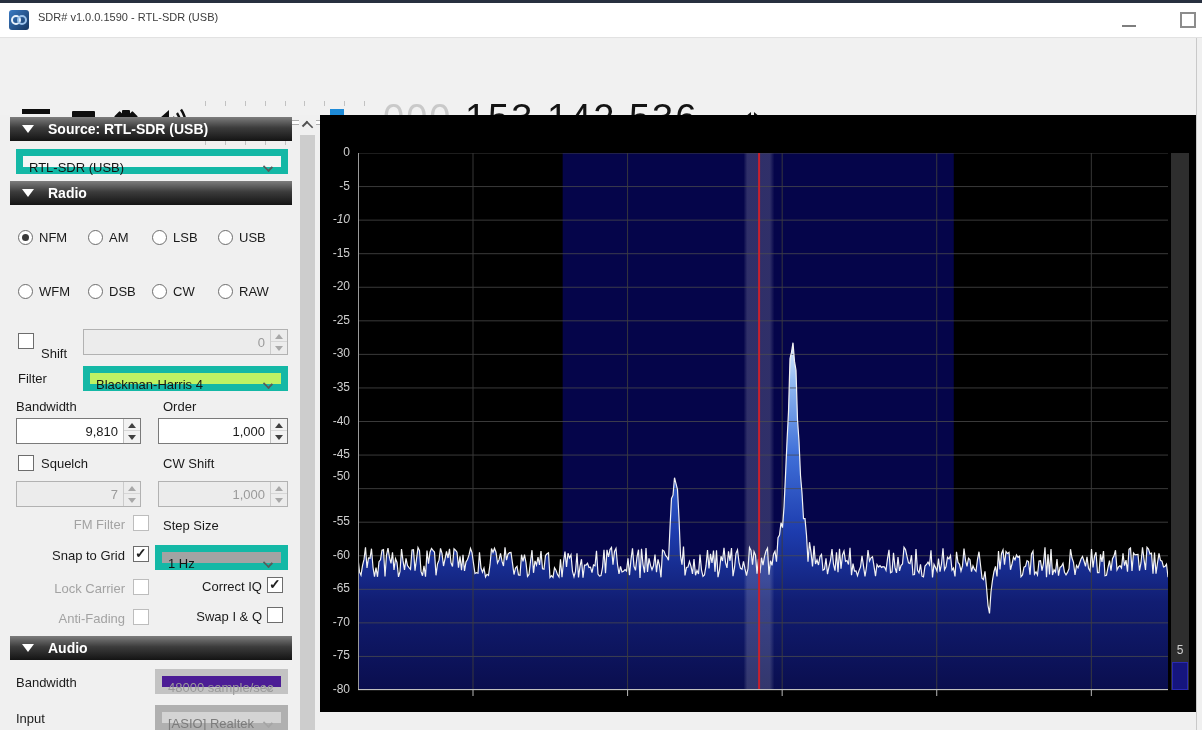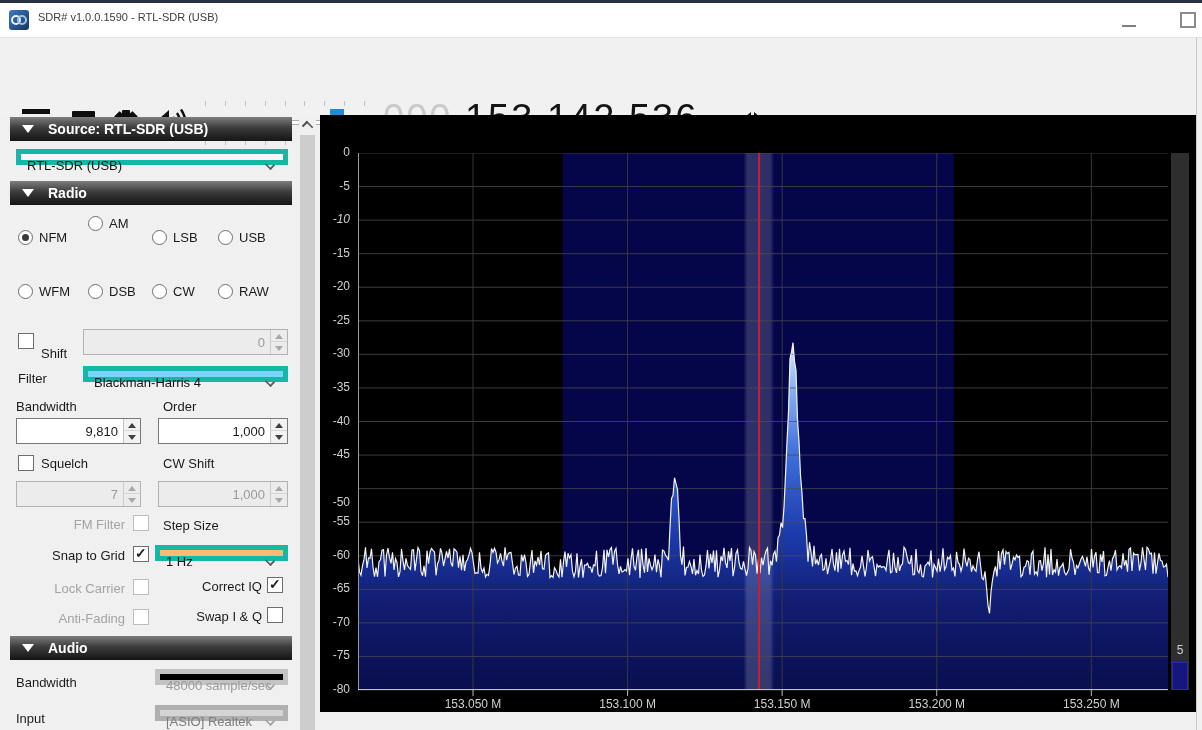--- a/index.html
+++ b/index.html
@@ -44,28 +44,28 @@
                 text-shadow:1px 1px 0 #ffffff,-1px -1px 1px #6b7077; white-space:nowrap; }
 
   
   .panel-header { position:absolute; left:10px; width:282px; height:24px;
                   background:linear-gradient(#7d7d7d,#3c3c3c 45%,#141414); color:#ffffff;
                   font-size:14px; font-weight:bold; line-height:24px; padding-left:38px; cursor:default; }
   .panel-header .tri { position:absolute; left:12px; top:8px; width:0; height:0;
                        border-left:6px solid transparent; border-right:6px solid transparent; border-top:8px solid #ffffff; }
   #source-header { top:117px; } #radio-header { top:181px; } #audio-header { top:636px; }
 
-  .combo { position:absolute; height:16px; background:#f5f5f5; border:5px solid #14b8a6; font-size:13px;
+  .combo { position:absolute; height:25px; background:#f5f5f5; border:7px solid #14b8a6; font-size:13px;
            line-height:23px; padding-left:6px; color:#141414; }
   .combo .chev { position:absolute; right:9px; top:7px; width:8px; height:8px;
                  border-right:2px solid #5a5a5a; border-bottom:2px solid #5a5a5a; transform:rotate(45deg) scale(1,.8); }
   #source-combo { left:16px; top:149px; width:272px; }
-  #filter-combo { left:83px; top:366px; width:205px; background:#7dd3fc; }
-  #step-combo   { left:155px; top:545px; width:133px; background:#fdba74; }
-  #samplerate-combo { left:155px; top:669px; width:133px; background:#000000; border-color:#c3c3c3; color:#9a9a9a; }
+  #filter-combo { left:83px; top:366px; width:205px; background:#bef264; }
+  #step-combo   { left:155px; top:545px; width:133px; background:#a3a3a3; }
+  #samplerate-combo { left:155px; top:669px; width:133px; background:#4c1d95; border-color:#c3c3c3; color:#9a9a9a; }
   #input-combo  { left:155px; top:705px; width:133px; background:#d4d4d4; border-color:#b0b0b0; color:#7c7c7c; }
   #samplerate-combo .chev, #input-combo .chev { border-color:#a5a5a5; }
 
   .lbl { position:absolute; font-size:13px; color:#1a1a1a; white-space:nowrap; }
   .lbl.dis { color:#a3a3a3; }
   .lbl.r { text-align:right; }
 
   .radio-item { position:absolute; height:17px; }
   .radio-circ { position:absolute; left:0; top:0; width:15px; height:15px; border:1px solid #6d6d6d; border-radius:50%; background:#fff; }
   .radio-circ.on::after { content:""; position:absolute; left:3px; top:3px; width:7px; height:7px; border-radius:50%; background:#3a3a3a; }
@@ -196,21 +196,21 @@
 </div>
 <div id="radio-header" class="panel-header">
   <span class="tri"></span>
   <span>Radio</span>
 </div>
 
 <div class="radio-item" style="left:18px;top:230px;width:62px;">
   <span class="radio-circ on"></span>
     <span class="rl">NFM</span>
   </div>
-<div class="radio-item" style="left:88px;top:216px;width:52px;">
+<div class="radio-item" style="left:88px;top:230px;width:52px;">
   <span class="radio-circ"></span>
     <span class="rl">AM</span>
   </div>
 <div class="radio-item" style="left:152px;top:230px;width:56px;">
   <span class="radio-circ"></span>
     <span class="rl">LSB</span>
   </div>
 <div class="radio-item" style="left:218px;top:230px;width:58px;text-align:center;">
   <span class="radio-circ"></span>
     <span class="rl">USB</span>
@@ -329,21 +329,21 @@
       <div style="top: 0px;">0</div>
       <div style="top: 33.5625px;">-5</div>
       <div style="top: 67.125px; font-style: italic;">-10</div>
       <div style="top: 100.688px;">-15</div>
       <div style="top: 134.25px;">-20</div>
       <div style="top: 167.812px;">-25</div>
       <div style="top: 201.375px;">-30</div>
       <div style="top: 234.938px;">-35</div>
       <div style="top: 268.5px;">-40</div>
       <div style="top: 302.062px;">-45</div>
-      <div style="top: 350px;">-50</div>
+      <div style="top: 324px;">-50</div>
       <div style="top: 369.188px;">-55</div>
       <div style="top: 402.75px;">-60</div>
       <div style="top: 436.312px;">-65</div>
       <div style="top: 469.875px;">-70</div>
       <div style="top: 503.438px;">-75</div>
       <div style="top: 537px;">-80</div>
     </div>
   <svg id="spec-svg" width="810" height="544">
  <defs>
   <linearGradient id="fillg" gradientUnits="userSpaceOnUse" x1="0" y1="185" x2="0" y2="537">
@@ -394,25 +394,18 @@
  <path d="M0.0,405.5L1.5,418.9L3.0,422.1L4.5,412.6L6.0,406.4L7.5,394.3L9.0,414.9L10.5,404.9L12.0,405.3L13.5,395.7L15.0,414.3L16.5,423.7L18.0,414.6L19.5,423.8L21.0,408.7L22.5,406.8L24.0,397.2L25.5,396.6L27.0,423.5L28.5,402.1L30.0,395.2L31.5,404.5L33.0,410.4L34.5,399.3L36.0,416.9L37.5,405.7L39.0,409.5L40.5,423.9L42.0,418.7L43.5,396.1L45.0,407.7L46.5,416.8L48.0,405.3L49.5,412.6L51.0,414.7L52.5,416.3L54.0,397.0L55.5,396.7L57.0,417.7L58.5,406.2L60.0,394.6L61.5,397.6L63.0,418.4L64.5,422.7L66.0,412.9L67.5,423.7L69.0,397.6L70.5,410.7L72.0,399.2L73.5,395.4L75.0,397.4L76.5,399.1L78.0,422.3L79.5,411.0L81.0,407.2L82.5,395.3L84.0,400.4L85.5,413.0L87.0,406.0L88.5,398.4L90.0,405.0L91.5,395.9L93.0,409.8L94.5,413.5L96.0,395.8L97.5,397.2L99.0,399.2L100.5,414.6L102.0,403.3L103.5,417.3L105.0,401.8L106.5,418.0L108.0,408.9L109.5,406.5L111.0,401.9L112.5,395.3L114.0,399.6L115.5,410.3L117.0,420.5L118.5,419.6L120.0,420.2L121.5,399.2L123.0,415.0L124.5,419.3L126.0,415.1L127.5,423.9L129.0,421.3L130.5,422.4L132.0,411.7L133.5,395.6L135.0,399.3L136.5,395.3L138.0,399.2L139.5,409.9L141.0,406.9L142.5,400.4L144.0,408.2L145.5,413.0L147.0,394.3L148.5,407.1L150.0,401.1L151.5,399.6L153.0,399.4L154.5,410.4L156.0,421.5L157.5,415.1L159.0,413.4L160.5,421.9L162.0,422.2L163.5,401.7L165.0,408.4L166.5,401.6L168.0,409.9L169.5,423.4L171.0,421.4L172.5,408.4L174.0,397.2L175.5,419.8L177.0,407.9L178.5,412.0L180.0,404.2L181.5,411.9L183.0,398.1L184.5,415.9L186.0,416.3L187.5,402.5L189.0,400.8L190.5,399.8L192.0,424.4L193.5,422.7L195.0,424.4L196.5,414.8L198.0,417.2L199.5,421.6L201.0,424.0L202.5,406.4L204.0,424.3L205.5,408.7L207.0,398.6L208.5,413.9L210.0,400.3L211.5,404.9L213.0,401.7L214.5,418.5L216.0,423.7L217.5,418.4L219.0,400.2L220.5,424.4L222.0,413.5L223.5,406.2L225.0,424.7L226.5,412.2L228.0,412.2L229.5,410.3L231.0,414.5L232.5,414.2L234.0,419.7L235.5,411.9L237.0,412.8L238.5,397.8L240.0,421.0L241.5,423.1L243.0,422.6L244.5,414.7L246.0,396.9L247.5,420.3L249.0,396.8L250.5,404.0L252.0,396.6L253.5,394.4L255.0,411.7L256.5,398.5L258.0,395.4L259.5,411.5L261.0,420.9L262.5,413.3L264.0,419.0L265.5,418.3L267.0,416.6L268.5,418.0L270.0,405.4L271.5,422.2L273.0,406.2L274.5,395.4L276.0,413.3L277.5,417.4L279.0,404.1L280.5,396.7L282.0,424.9L283.5,395.8L285.0,411.5L286.5,419.7L288.0,395.0L289.5,418.9L291.0,405.4L292.5,412.4L294.0,416.8L295.5,412.8L297.0,401.6L298.5,419.2L300.0,406.3L301.5,412.6L303.0,424.3L304.5,397.1L306.0,398.1L307.5,402.5L309.0,404.0L310.5,407.3L312.0,374.5L313.5,345.5L315.0,342.2L316.5,324.7L318.0,330.6L319.5,336.6L321.0,365.5L322.5,402.5L324.0,411.7L325.5,393.6L327.0,422.4L328.5,414.5L330.0,414.0L331.5,408.4L333.0,413.4L334.5,421.0L336.0,406.0L337.5,422.3L339.0,417.4L340.5,421.0L342.0,401.5L343.5,417.1L345.0,423.4L346.5,421.9L348.0,412.7L349.5,397.1L351.0,415.5L352.5,400.8L354.0,410.0L355.5,397.5L357.0,418.6L358.5,397.2L360.0,424.2L361.5,417.0L363.0,403.3L364.5,408.0L366.0,394.9L367.5,409.6L369.0,414.9L370.5,398.3L372.0,407.8L373.5,395.0L375.0,423.2L376.5,414.7L378.0,400.3L379.5,396.8L381.0,409.3L382.5,415.3L384.0,416.3L385.5,408.3L387.0,415.9L388.5,422.5L390.0,415.6L391.5,394.4L393.0,397.4L394.5,411.8L396.0,398.6L397.5,402.2L399.0,420.6L400.5,405.8L402.0,420.1L403.5,404.7L405.0,412.2L406.5,403.7L408.0,397.9L409.5,395.1L411.0,421.6L412.5,407.8L414.0,412.3L415.5,401.3L417.0,398.2L418.5,408.7L420.0,384.6L421.5,382.1L423.0,369.8L424.5,374.6L426.0,354.1L427.5,322.4L429.0,288.6L430.5,258.9L432.0,205.6L433.5,199.2L435.0,189.7L436.5,208.4L438.0,217.2L439.5,266.8L441.0,288.2L442.5,322.5L444.0,340.1L445.5,365.7L447.0,365.6L448.5,382.1L450.0,408.7L451.5,389.2L453.0,399.1L454.5,413.4L456.0,392.8L457.5,411.0L459.0,407.0L460.5,412.0L462.0,403.6L463.5,401.4L465.0,417.2L466.5,416.2L468.0,405.4L469.5,421.1L471.0,413.6L472.5,407.3L474.0,396.1L475.5,411.5L477.0,417.6L478.5,399.4L480.0,419.3L481.5,395.9L483.0,415.8L484.5,401.9L486.0,398.0L487.5,408.3L489.0,407.5L490.5,411.5L492.0,394.7L493.5,422.2L495.0,410.6L496.5,418.0L498.0,417.8L499.5,422.7L501.0,417.6L502.5,414.1L504.0,402.8L505.5,413.2L507.0,423.3L508.5,414.0L510.0,397.0L511.5,408.0L513.0,404.8L514.5,403.7L516.0,413.1L517.5,423.2L519.0,411.5L520.5,414.0L522.0,412.7L523.5,414.4L525.0,413.7L526.5,414.0L528.0,417.4L529.5,405.6L531.0,396.9L532.5,419.7L534.0,418.8L535.5,399.9L537.0,414.4L538.5,419.9L540.0,404.0L541.5,417.9L543.0,412.5L544.5,411.0L546.0,394.3L547.5,396.6L549.0,403.4L550.5,409.9L552.0,410.7L553.5,402.2L555.0,421.8L556.5,421.5L558.0,396.1L559.5,417.2L561.0,419.8L562.5,411.4L564.0,423.2L565.5,423.9L567.0,413.1L568.5,411.5L570.0,409.1L571.5,411.9L573.0,397.3L574.5,424.4L576.0,411.4L577.5,414.5L579.0,418.1L580.5,405.5L582.0,418.6L583.5,410.8L585.0,395.2L586.5,416.8L588.0,413.9L589.5,404.3L591.0,406.0L592.5,402.5L594.0,417.2L595.5,415.1L597.0,423.5L598.5,398.8L600.0,409.3L601.5,411.3L603.0,418.0L604.5,412.9L606.0,395.6L607.5,407.3L609.0,413.3L610.5,405.2L612.0,406.7L613.5,418.7L615.0,412.9L616.5,416.5L618.0,418.3L619.5,406.3L621.0,398.7L622.5,412.0L624.0,425.1L625.5,426.6L627.0,418.4L628.5,434.3L630.0,452.3L631.5,460.5L633.0,438.7L634.5,427.1L636.0,418.5L637.5,413.3L639.0,423.5L640.5,398.1L642.0,416.4L643.5,400.4L645.0,396.9L646.5,411.6L648.0,398.6L649.5,400.5L651.0,399.3L652.5,416.8L654.0,411.0L655.5,404.1L657.0,406.7L658.5,402.0L660.0,404.3L661.5,403.1L663.0,423.7L664.5,421.9L666.0,414.1L667.5,413.4L669.0,407.6L670.5,408.5L672.0,421.7L673.5,400.9L675.0,398.1L676.5,421.2L678.0,418.8L679.5,422.0L681.0,408.0L682.5,407.7L684.0,417.6L685.5,410.3L687.0,394.4L688.5,424.2L690.0,401.4L691.5,421.4L693.0,396.0L694.5,422.0L696.0,416.7L697.5,419.1L699.0,406.1L700.5,422.7L702.0,414.4L703.5,413.3L705.0,410.3L706.5,419.4L708.0,421.8L709.5,419.4L711.0,415.8L712.5,396.2L714.0,405.0L715.5,409.3L717.0,422.0L718.5,412.5L720.0,414.9L721.5,410.5L723.0,406.0L724.5,403.4L726.0,408.0L727.5,413.4L729.0,403.9L730.5,415.2L732.0,418.0L733.5,396.1L735.0,414.4L736.5,403.3L738.0,399.3L739.5,419.7L741.0,419.7L742.5,401.4L744.0,408.8L745.5,398.1L747.0,422.7L748.5,422.2L750.0,414.4L751.5,407.7L753.0,417.6L754.5,405.6L756.0,402.9L757.5,397.2L759.0,416.9L760.5,413.9L762.0,412.7L763.5,415.0L765.0,400.4L766.5,412.7L768.0,407.1L769.5,418.6L771.0,396.3L772.5,395.0L774.0,418.0L775.5,400.0L777.0,401.9L778.5,401.6L780.0,401.4L781.5,417.7L783.0,409.7L784.5,394.2L786.0,406.3L787.5,416.9L789.0,394.3L790.5,396.1L792.0,400.9L793.5,400.1L795.0,420.6L796.5,399.5L798.0,420.6L799.5,409.8L801.0,400.4L802.5,407.4L804.0,408.2L805.5,414.0L807.0,413.4L808.5,411.2L810.0,424.2" fill="none" stroke="#f2f2f2" stroke-width="1.2"></path>
  <line x1="401.092213740483" y1="0" x2="401.092213740483" y2="537" stroke="#c8202e" stroke-width="2"></line>
  <line x1="0.5" y1="0" x2="0.5" y2="537" stroke="#9a9a9a"></line>
  <line x1="0" y1="536.5" x2="810" y2="536.5" stroke="#c0c0c0"></line>
  <line x1="115.00763358782558" y1="537" x2="115.00763358782558" y2="543" stroke="#b8b8b8"></line>
       <line x1="269.5877862595283" y1="537" x2="269.5877862595283" y2="543" stroke="#b8b8b8"></line>
       <line x1="424.16793893131893" y1="537" x2="424.16793893131893" y2="543" stroke="#b8b8b8"></line>
       <line x1="578.7480916030216" y1="537" x2="578.7480916030216" y2="543" stroke="#b8b8b8"></line>
       <line x1="733.3282442748123" y1="537" x2="733.3282442748123" y2="543" stroke="#b8b8b8"></line>
     </svg>
-  <div id="x-labels">
-      <div style="left: 115.008px;">153.050 M</div>
-      <div style="left: 269.588px;">153.100 M</div>
-      <div style="left: 424.168px;">153.150 M</div>
-      <div style="left: 578.748px;">153.200 M</div>
-      <div style="left: 733.328px;">153.250 M</div>
-    </div>
   <div id="zoom-bar">
     <div id="zoom-val">5</div>
     <div id="zoom-thumb"></div>
   </div>
 </div>
 <div id="right-border"></div>
 
 </body></html>

